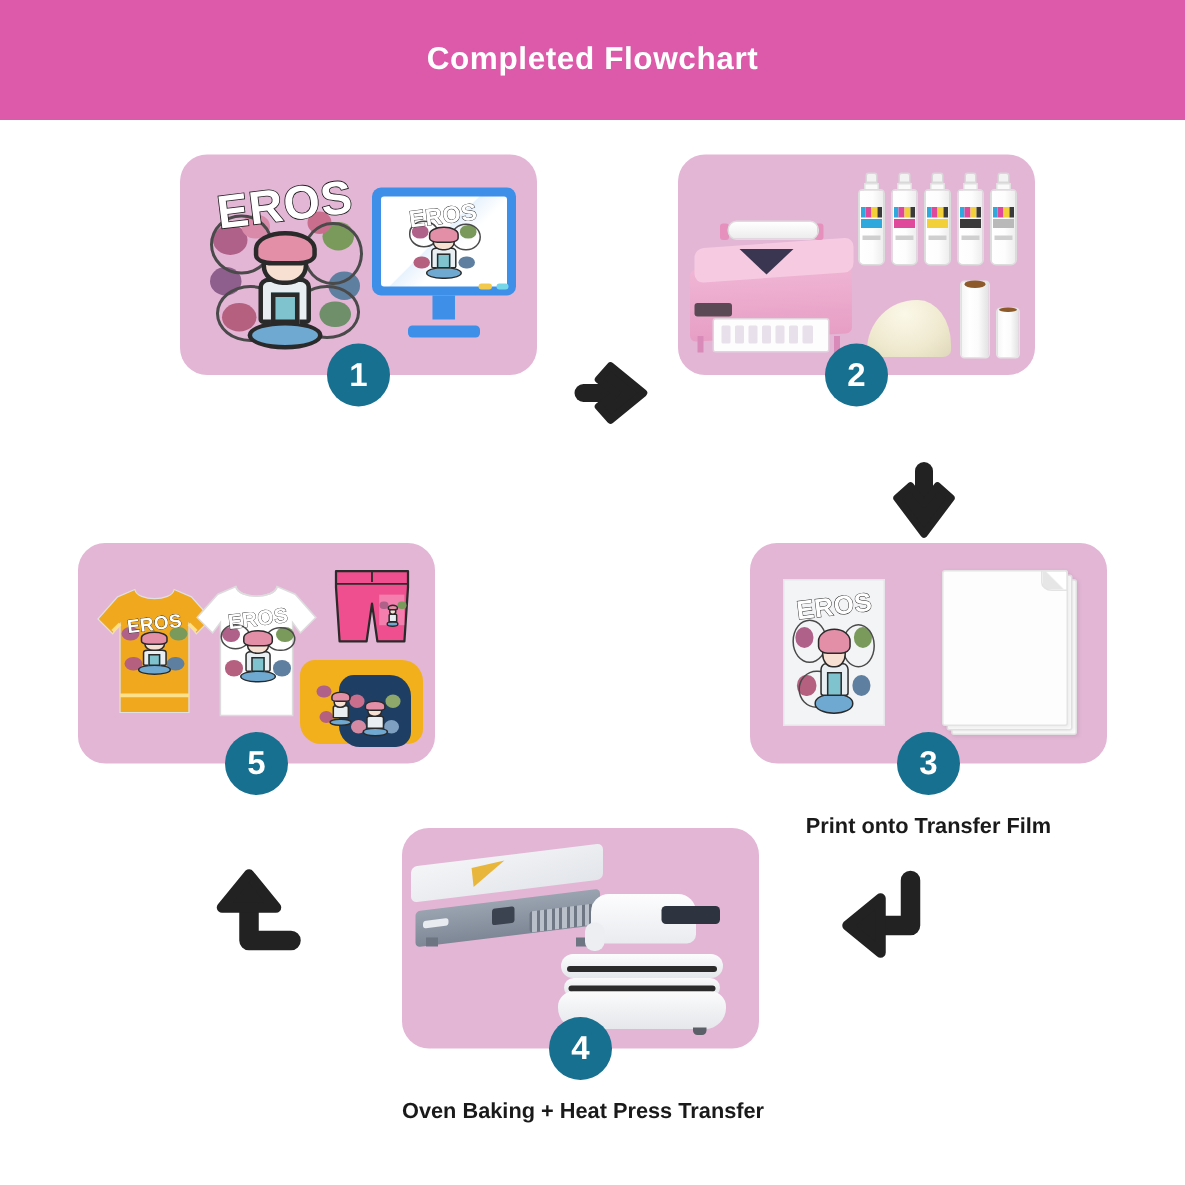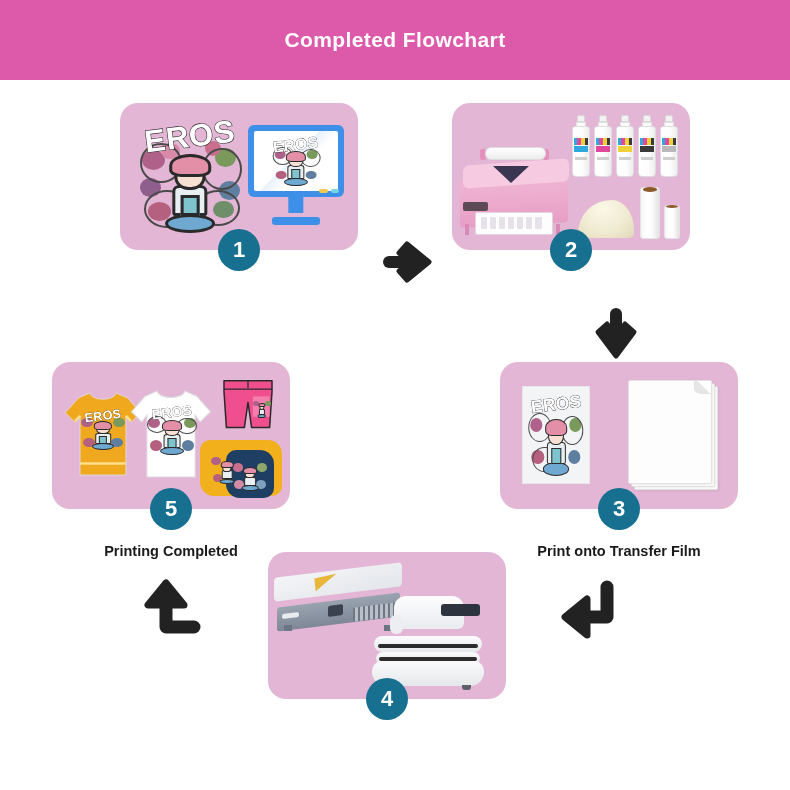--- a/index.html
+++ b/index.html
@@ -764,20 +764,21 @@
         <span class="hp-gap-hi"></span>
         <span class="hp-plate-lo"></span>
         <span class="hp-gap-lo"></span>
         <span class="hp-base"></span>
         <span class="hp-foot-l"></span>
         <span class="hp-foot-r"></span>
       </div>
 
       <div class="badge">4</div>
     </div>
+    <div class="step-label">Oven Baking + Heat Press Transfer</div>
   </div>
 
   <div class="arrow" style="left:136px; top:495px;">
     <svg width="70" height="70" viewBox="0 0 70 70" aria-hidden="true">
       <g fill="none" stroke="#222222" stroke-width="13" stroke-linecap="round" stroke-linejoin="round">
         <path d="M58 52 L30 52 L30 26"></path>
       </g>
       <path d="M12 30 L48 30 L30 8 Z" fill="#222222" stroke="#222222" stroke-width="7" stroke-linejoin="round"></path>
     </svg>
   </div>
@@ -865,16 +866,15 @@
           <span class="eros-blob" style="right:4%; bottom:6%; width:30%; height:26%; background:#7fa0c0;"></span>
           <span class="eros-base"></span>
           <span class="eros-body"></span>
           <span class="eros-head"></span>
           <span class="eros-hair"></span>
         </div>
       </div>
 
       <div class="badge">5</div>
     </div>
-    <div class="step-label">Printing Completed</div>
   </div>
 
 </div>
 
 </body></html>

